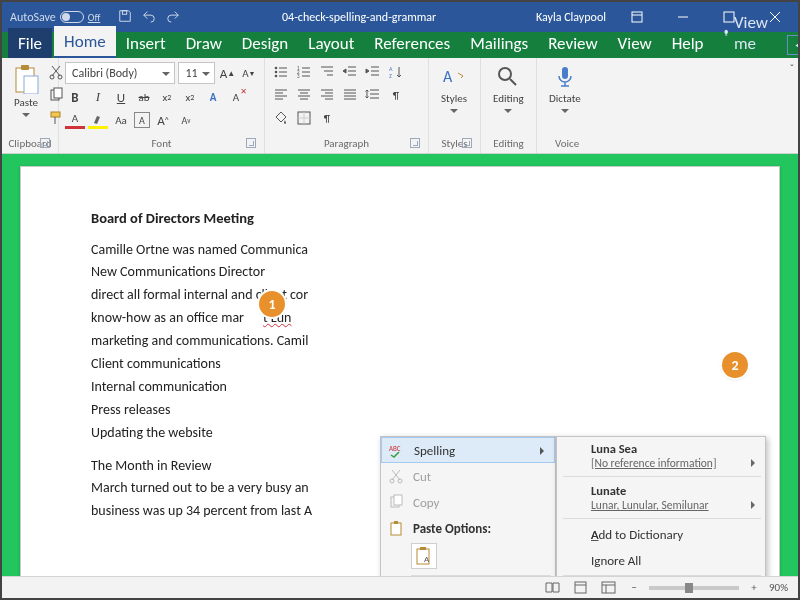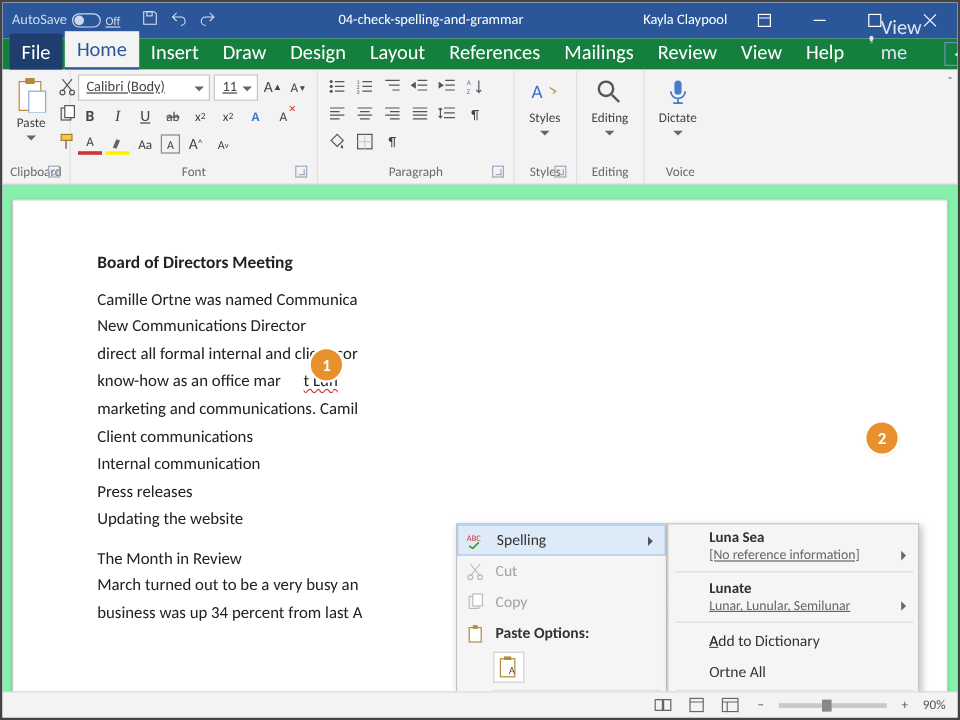--- a/index.html
+++ b/index.html
@@ -34,35 +34,35 @@
   .dlaunch{position:absolute;right:2px;top:3px;width:10px;height:10px;border:1px solid #9ea9bb;}
   .dlaunch::after{content:"";position:absolute;right:1px;bottom:1px;width:4px;height:4px;border-right:1px solid #9ea9bb;border-bottom:1px solid #9ea9bb;}
   .group-body{flex:1;display:flex;gap:4px;}
   
   .paste{display:flex;flex-direction:column;align-items:center;gap:2px;padding:2px 4px;}
   .paste svg{width:28px;height:30px;}
   .paste-side{display:flex;flex-direction:column;gap:4px;padding-top:2px;}
   .paste-side svg{width:16px;height:16px;}
   
   .row{display:flex;gap:3px;align-items:center;}
-  .combo{height:22px;border:1px solid #c5c5c5;background:#fff;display:flex;align-items:center;padding:0 16px 0 6px;font-size:12px;position:relative;text-decoration:underline;}
+  .combo{height:22px;border:1px solid #c5c5c5;background:#fff;display:flex;align-items:center;padding:0 16px 0 6px;font-size:12px;position:relative;}
   .combo::after{content:"";position:absolute;right:4px;top:9px;border:4px solid transparent;border-top-color:#666;}
   .sbtn{width:20px;height:20px;display:flex;align-items:center;justify-content:center;}
   .sbtn.b{font-weight:bold;font-size:13px;}
   .sbtn.i{font-style:italic;font-size:13px;font-family:Georgia;}
   .sbtn.u{text-decoration:underline;font-size:13px;}
   .fs{font-size:13px;color:#444;display:flex;align-items:center;}
   
   .pgrid svg{width:16px;height:16px;}
   
   .bigbtn{display:flex;flex-direction:column;align-items:center;gap:2px;padding:2px 6px;}
   .bigbtn svg{width:26px;height:26px;}
   .caret-dn{border:4px solid transparent;border-top-color:#666;margin-top:2px;}
   
-  .docwrap{background:#86efac;height:calc(600px - 30px - 26px - 96px - 22px - 4px);padding:12px 8px;overflow:hidden;position:relative;}
+  .docwrap{background:#22c55e;height:calc(600px - 30px - 26px - 96px - 22px - 4px);padding:12px 18px;overflow:hidden;position:relative;}
   .page{background:#fff;width:100%;height:540px;border:1px solid #c9c9c9;box-shadow:0 1px 3px rgba(0,0,0,.2);padding:42px 70px;font-size:14px;line-height:1.35;color:#222;position:relative;}
   .page h3{font-size:14.5px;font-weight:bold;margin-bottom:12px;}
   .page p{margin-bottom:4px;}
   .squiggle{text-decoration: underline wavy #d13438; text-decoration-thickness:1.2px;}
   
   .ctx{position:absolute;background:#f5f5f5;border:1px solid #c3c3c3;box-shadow:2px 2px 6px rgba(0,0,0,.25);font-size:13px;color:#333;}
   .ctx1{left:378px;top:282px;width:176px;}
   .ctx-item{height:26px;display:flex;align-items:center;padding:0 20px 0 32px;position:relative;}
   .ctx-item.hov{background:#ddeaf7;border:1px solid #a5c9f1;height:26px;}
   .ctx-item.disabled{color:#a0a0a0;}
@@ -449,21 +449,21 @@
     <div class="ctx-sub2 arrow">[No reference information]</div>
     <div class="ctx-sep" style="margin-left:6px"></div>
     <div class="ctx-title">Lunate</div>
     <div class="ctx-sub2 arrow">Lunar, Lunular, Semilunar</div>
     <div class="ctx-sep" style="margin-left:6px"></div>
     <div class="ctx-item">
         <span class="under" style="display:inline-block;width:9px">A</span>
         <span style="margin-left:-9px">Add to Dictionary</span>
       </div>
     <div class="ctx-item">
-        <span>Ortne All</span>
+        <span>Ignore All</span>
       </div>
     <div class="ctx-sep" style="margin-left:6px"></div>
 
   </div>
 
   <div class="badge" style="left:257px;top:137px">1</div>
   <div class="badge" style="left:720px;top:198px">2</div>
 </div>
 
 <div class="status">

